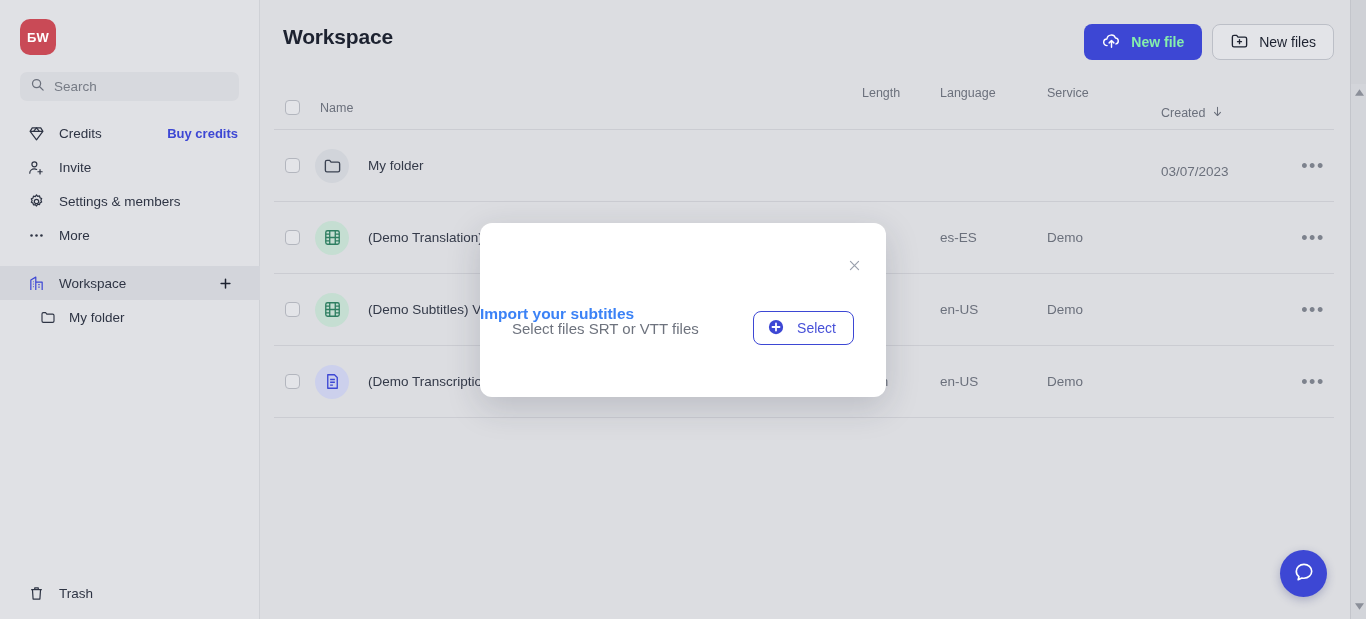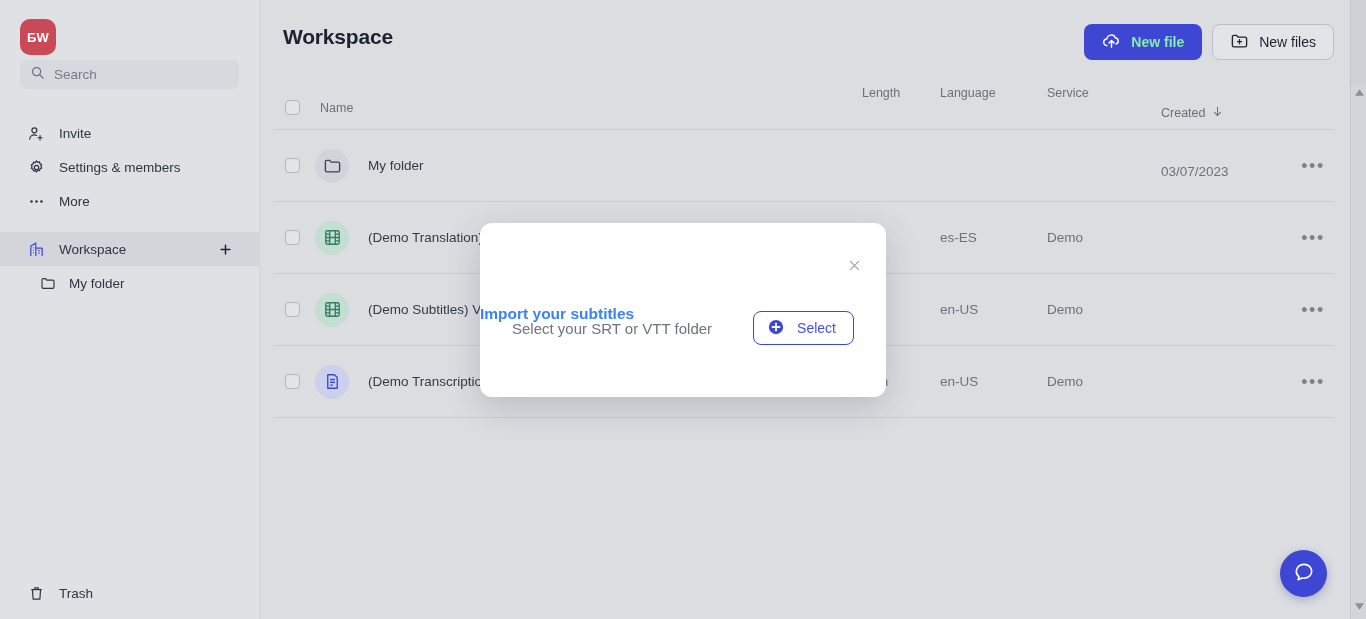--- a/index.html
+++ b/index.html
@@ -44,21 +44,21 @@
     font-weight: bold;
     display: flex;
     align-items: center;
     justify-content: center;
     letter-spacing: 0.3px;
   }
 
   .search-box {
     position: absolute;
     left: 20px;
-    top: 60px;
+    top: 72px;
     width: 219px;
     height: 29px;
     border-radius: 7px;
     background: #d7d9de;
     display: flex;
     align-items: center;
     padding: 0 10px;
     gap: 9px;
   }
   .search-box .ph {
@@ -372,20 +372,31 @@
         <svg width="15" height="15" viewBox="0 0 24 24" fill="none" stroke="#6b707c" stroke-width="2" stroke-linecap="round">
           <circle cx="10.5" cy="10.5" r="6.5"></circle>
             <line x1="15.5" y1="15.5" x2="21" y2="21"></line>
         </svg>
       </span>
       <span class="ph">Search</span>
     </div>
 
     <div class="nav-list">
 
+      <div class="nav-item">
+        <span class="ico">
+          <svg width="17" height="17" viewBox="0 0 24 24" fill="none" stroke="currentColor" stroke-width="1.7" stroke-linejoin="round">
+            <path d="M3 9h18l-9 12L3 9z"></path>
+              <path d="M3 9l3-5h12l3 5"></path>
+              <path d="M8 9l4-5 4 5"></path>
+          </svg>
+        </span>
+        <span class="label">Credits</span>
+        <span class="trail">Buy credits</span>
+      </div>
 
       <div class="nav-item">
         <span class="ico">
           <svg width="17" height="17" viewBox="0 0 24 24" fill="none" stroke="currentColor" stroke-width="1.7" stroke-linecap="round">
             <circle cx="9" cy="7.5" r="3.5"></circle>
               <path d="M2.5 20c0-3.6 2.9-6 6.5-6 1.2 0 2.3.3 3.2.8"></path>
             <path d="M17 15v6M14 18h6"></path>
           </svg>
         </span>
         <span class="label">Invite</span>
@@ -606,21 +617,21 @@
 
   <div class="modal-layer">
     <div class="modal">
       <div class="modal-title">Import your subtitles</div>
       <div class="modal-close">
         <svg width="15" height="15" viewBox="0 0 24 24" fill="none" stroke="currentColor" stroke-width="1.9" stroke-linecap="round">
           <path d="M5.5 5.5l13 13M18.5 5.5l-13 13"></path>
         </svg>
       </div>
       <div class="modal-body">
-        <span class="modal-hint">Select your SRT or VTT folder</span>
+        <span class="modal-hint">Select files SRT or VTT files</span>
         <div class="select-btn">
           <span>
             <svg width="18" height="18" viewBox="0 0 24 24">
               <circle cx="12" cy="12" r="9.5" fill="#3d47d4"></circle>
               <path d="M12 7.3v9.4M7.3 12h9.4" stroke="#ffffff" stroke-width="2.4" stroke-linecap="round"></path>
             </svg>
           </span>
           <span>Select</span>
         </div>
       </div>

